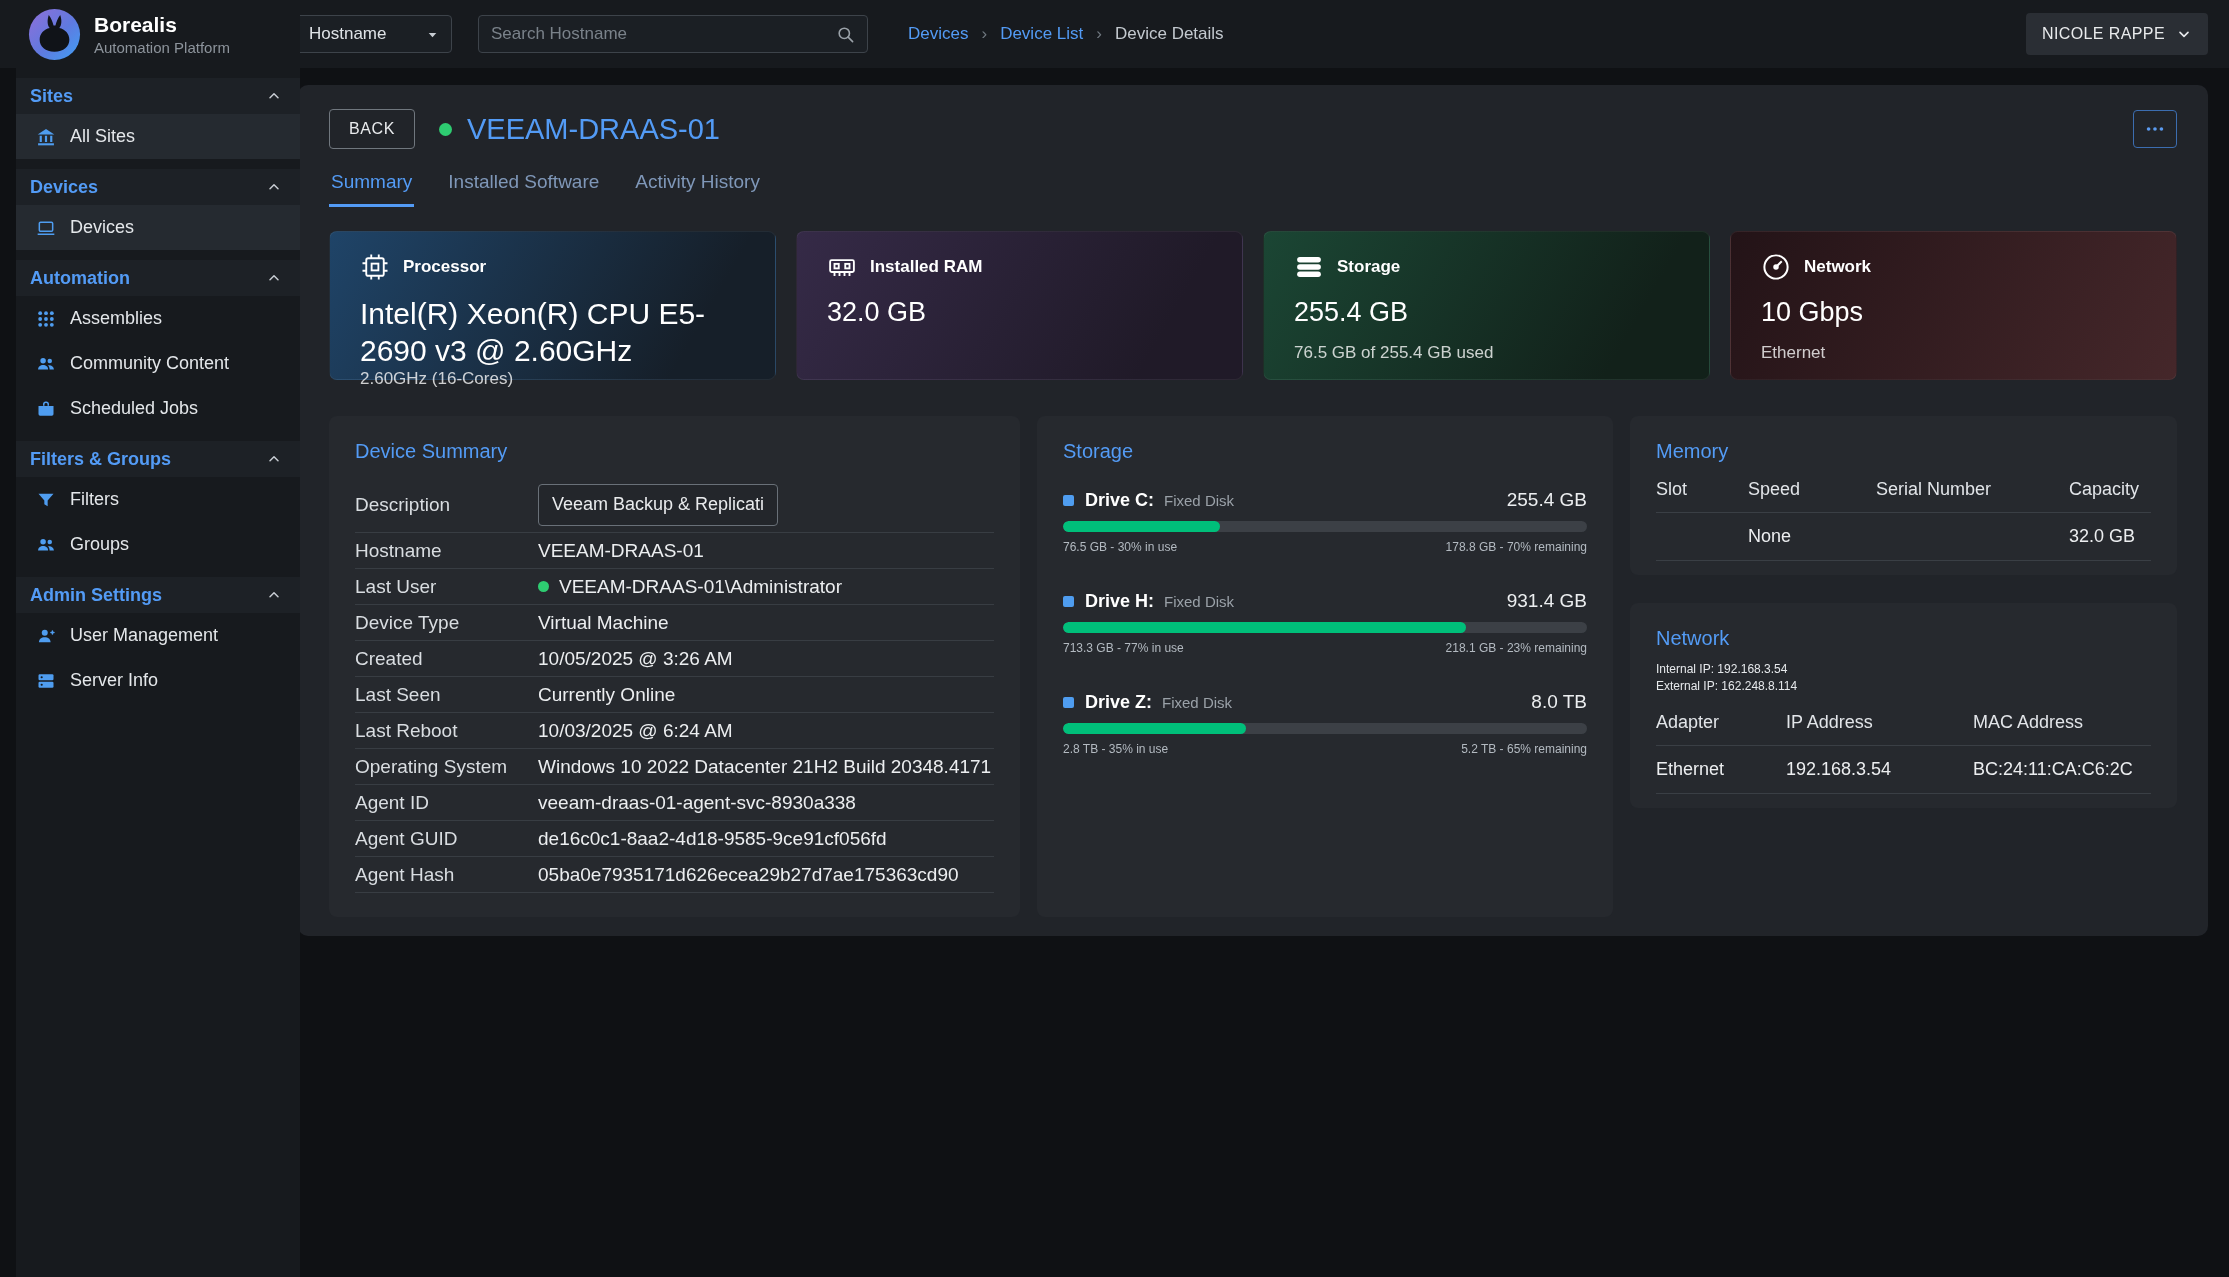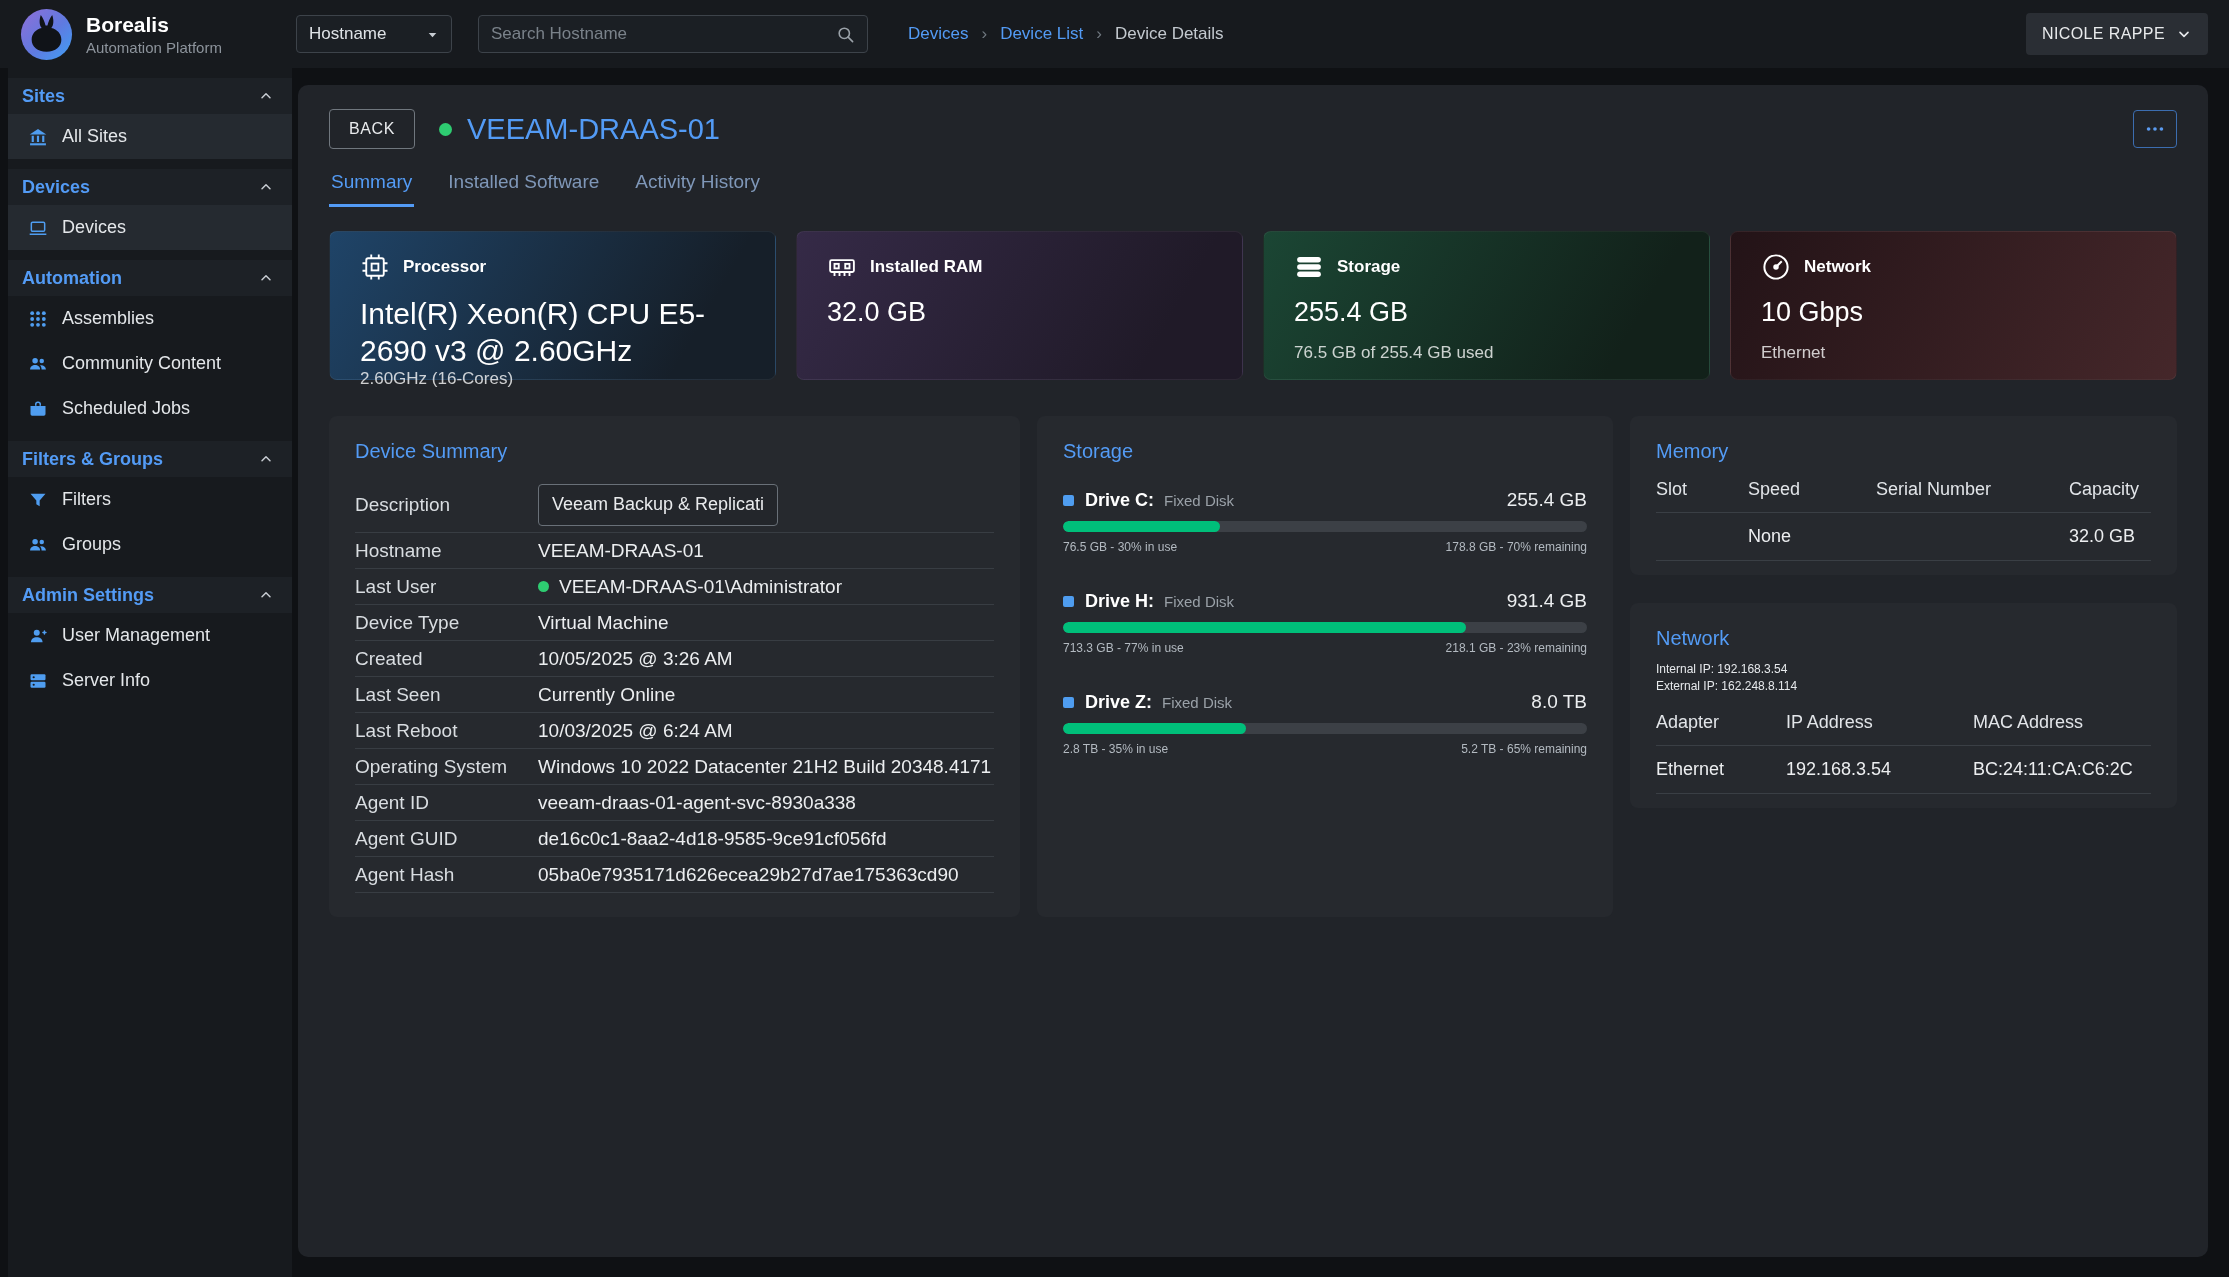--- a/index.html
+++ b/index.html
@@ -37,21 +37,21 @@
   .sep { color:#707880; margin:0 13px; }
   .sep::before { content:"›"; }
   .user-button {
     margin-left:auto; height:42px; background:#2a2e34; border-radius:4px;
     display:flex; align-items:center; gap:11px; padding:0 16px;
     font-size:16px; font-weight:500; letter-spacing:.4px; cursor:pointer;
   }
 
   
   .sidebar {
-    position:absolute; top:0; left:8px; width:284px; height:1277px;
+    position:absolute; top:0; left:16px; width:284px; height:1277px;
     background:#171a1e; z-index:5;
   }
   .brand { height:68px; display:flex; align-items:center; gap:11px; padding-left:10px; }
   .brand-name { font-size:21px; font-weight:700; color:#ffffff; }
   .brand-sub { font-size:15px; color:#8d949c; margin-top:2px; }
   .sb-section-header {
     margin-top:10px; height:36px; background:#1d2126;
     display:flex; align-items:center; justify-content:space-between;
     padding:0 18px 0 14px; color:#539bf5; font-size:18px; font-weight:700; cursor:pointer;
   }
@@ -60,21 +60,21 @@
     font-size:18px; color:#e4e7ea; cursor:pointer;
   }
   .sb-item.active { background:#252a30; }
 
   
   .content {
     position:absolute; top:68px; left:284px; right:0; bottom:0;
     background:#0f1114; padding:17px 21px 0 14px;
   }
   .panel {
-    width:1910px; height:1172px; background:#212429; border-radius:10px;
+    width:1910px; height:851px; background:#212429; border-radius:10px;
     padding:24px 31px 0 31px;
   }
 
   .panel-header { display:flex; align-items:center; }
   .back-btn {
     background:transparent; border:1px solid #70777e; border-radius:4px;
     color:#e9ebed; font-size:16px; letter-spacing:.6px; padding:10px 19px;
     font-family:inherit; cursor:pointer;
   }
   .dot { display:inline-block; border-radius:50%; background:#2ecc71; }

